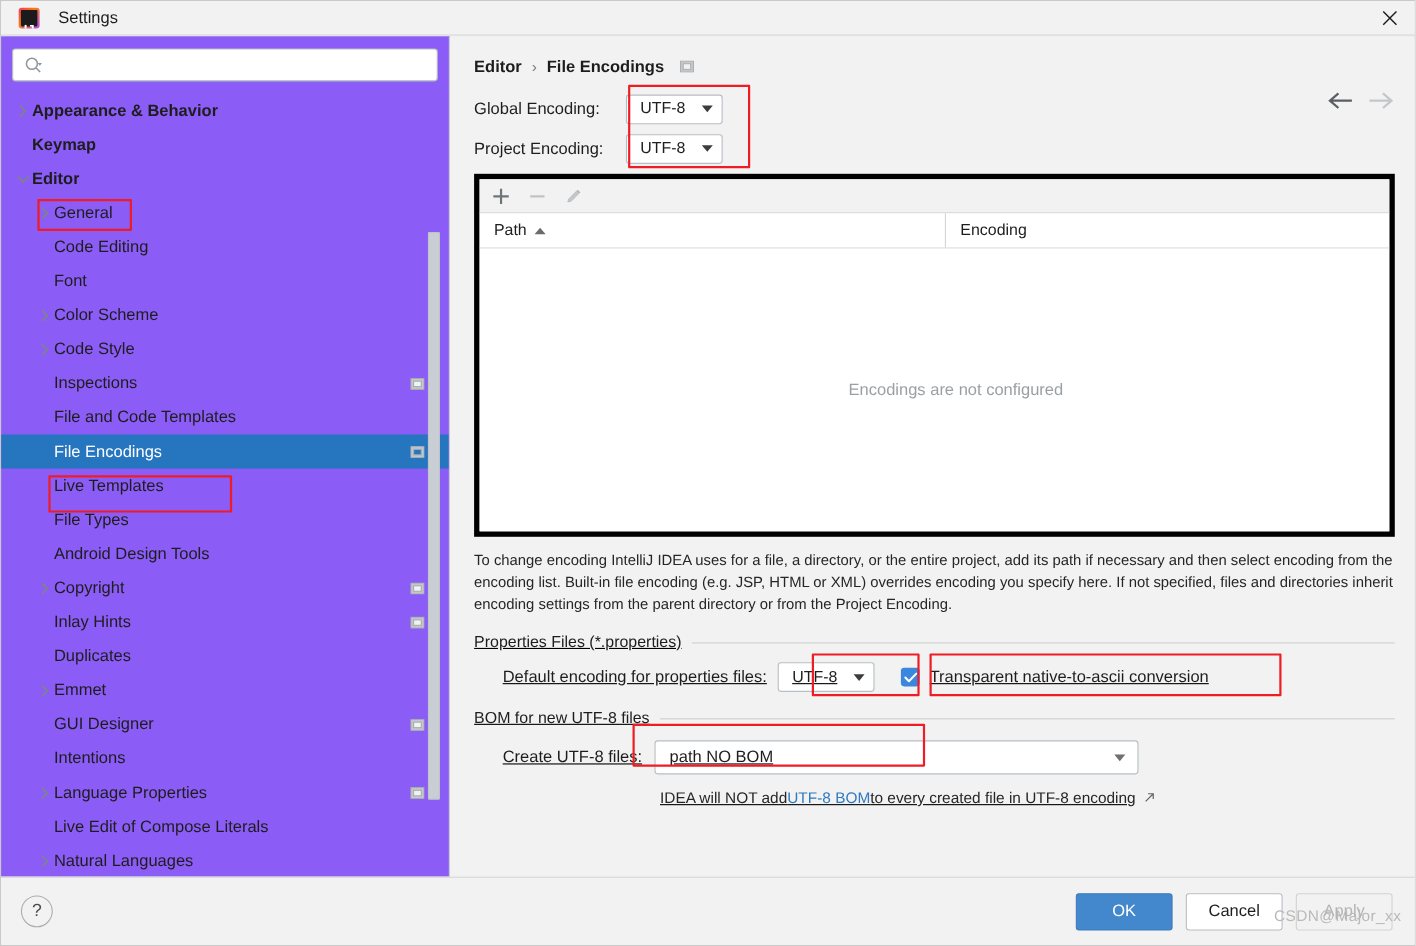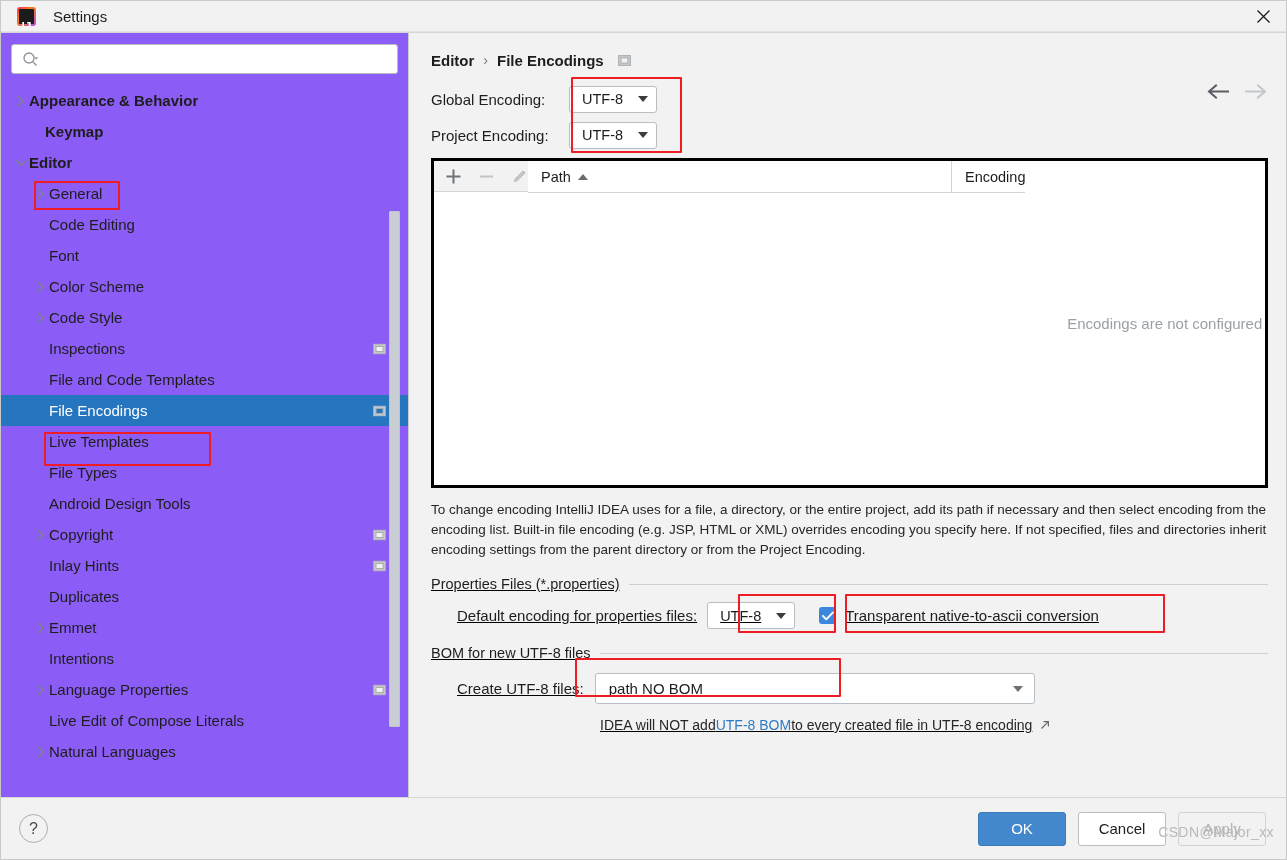--- a/index.html
+++ b/index.html
@@ -138,21 +138,21 @@
   .tree-row .label { flex: 0 1 auto; overflow: hidden; text-overflow: ellipsis; }
   .tree-row.bold .label { font-weight: bold; }
   .tree-row .trail {
     position: absolute;
     right: 22px;
     top: 50%;
     transform: translateY(-50%);
   }
   .lvl0 { padding-left: 12px; }
   .lvl1 { padding-left: 32px; }
-  .tree-row.lvl0.noarrow { padding-left: 44px; }
+  .tree-row.lvl0.noarrow { padding-left: 28px; }
   .tree-row.lvl1.noarrow { padding-left: 48px; }
 
   
   .mod-ic { width: 13px; height: 11px; display:block; }
 
   
   .sb-track {
     position: absolute;
     right: 4px;
     width: 10px;
@@ -247,24 +247,25 @@
   .redbox {
     position: absolute;
     border: 2px solid #ee1c25;
     pointer-events: none;
     z-index: 6;
     border-radius: 1px;
   }
 
   
   .table-card {
-    border: 3px solid #000000;
+    border: 5px solid #000000;
     background: #ffffff;
     height: 330px;
     display: flex;
+    flex-direction: column;
     margin-top: 5px;
   }
   .table-toolbar {
     height: 31px;
     background: #f2f2f2;
     border-bottom: 1px solid #d4d4d4;
     display: flex;
     align-items: center;
     padding-left: 12px;
     gap: 18px;
@@ -578,20 +579,29 @@
           <div class="tree-row lvl1 noarrow">
             <span class="label">Duplicates</span>
           </div>
           <div class="tree-row lvl1">
             <span class="arrow">
               <svg width="10" height="12" viewBox="0 0 10 12" aria-hidden="true">
                 <path d="M2.5 1.5 L7 6 L2.5 10.5" stroke="#7d8488" stroke-width="1.5" fill="none" stroke-linecap="round" stroke-linejoin="round"></path>
               </svg>
             </span>
             <span class="label">Emmet</span>
+          </div>
+          <div class="tree-row lvl1 noarrow">
+            <span class="label">GUI Designer</span>
+            <span class="trail">
+              <svg class="mod-ic" width="13" height="11" viewBox="0 0 13 11" aria-hidden="true">
+                <rect x="0.5" y="0.5" width="12" height="10" fill="#c4c8cb" stroke="#a8acaf"></rect>
+                <rect x="3" y="3" width="7" height="5" fill="#f2f2f2" stroke="#a8acaf"></rect>
+              </svg>
+            </span>
           </div>
           <div class="tree-row lvl1 noarrow">
             <span class="label">Intentions</span>
           </div>
           <div class="tree-row lvl1">
             <span class="arrow">
               <svg width="10" height="12" viewBox="0 0 10 12" aria-hidden="true">
                 <path d="M2.5 1.5 L7 6 L2.5 10.5" stroke="#7d8488" stroke-width="1.5" fill="none" stroke-linecap="round" stroke-linejoin="round"></path>
               </svg>
             </span>

